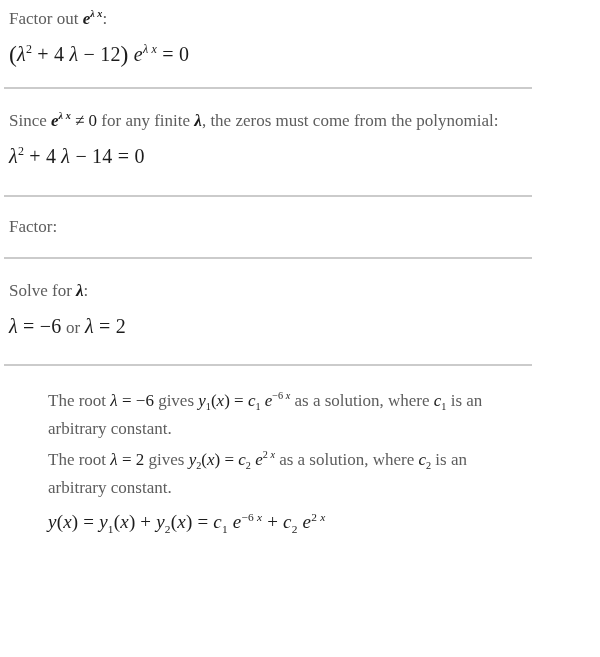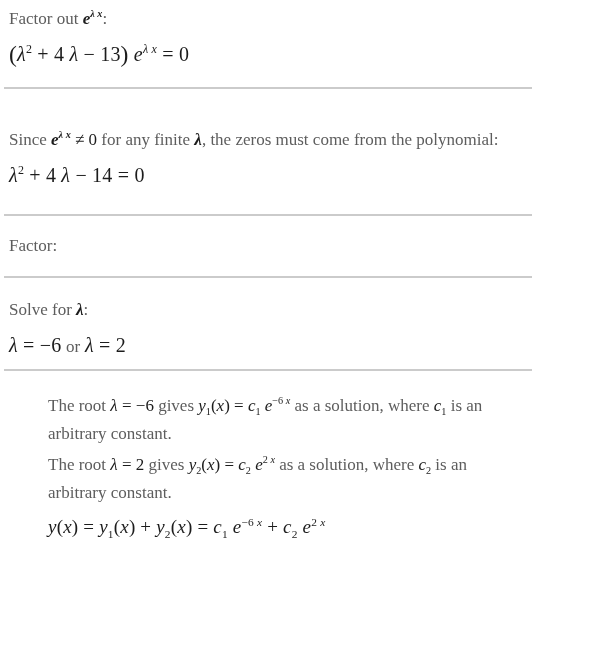--- a/index.html
+++ b/index.html
@@ -13,23 +13,23 @@
   body {
     width: 600px;
     height: 657px;
     background: var(--bg);
     font-family: "Liberation Serif", "DejaVu Serif", serif;
     overflow: hidden;
   }
   .doc { width: 536px; }
   .section { padding-left: 9px; padding-right: 9px; }
   .s1 { padding-top: 6px;  padding-bottom: 17px; }
-  .s2 { padding-top: 38px; padding-bottom: 23px; }
+  .s2 { padding-top: 19px; padding-bottom: 23px; }
   .s3 { padding-top: 17px; padding-bottom: 17px; }
-  .s4 { padding-top: 19px; padding-bottom: 7px; border-radius: 10px; }
+  .s4 { padding-top: 19px; padding-bottom: 21px; border-radius: 10px; }
   .s5 { padding-top: 21px; padding-bottom: 8px; padding-left: 48px; }
   .divider {
     border: none;
     border-top: 2px solid var(--divider);
     margin: 0 4px;
     height: 0;
   }
   .line { margin: 0; }
   .label {
     font-size: 17px;
@@ -62,21 +62,21 @@
   .equation .run-g { font-size: 0.85em; }
   .label .run-i, .label .run-supi { font-weight: bold; }
 </style>
 </head>
 <body>
 
 <div class="doc">
 
   <section class="section s1">
     <p class="line label"><span class="run-g">Factor out </span><span class="run-i">e</span><sup class="run-supi">λ x</sup><span class="run-g">:</span></p>
-    <p class="line equation"><span class="run-p">(</span><span class="run-i">λ</span><sup class="run-sup">2</sup><span class="run-m"> + 4 </span><span class="run-i">λ</span><span class="run-m"> − 13</span><span class="run-p">)</span><span class="run-i"> e</span><sup class="run-supi">λ x</sup><span class="run-m"> = 0</span></p>
+    <p class="line equation"><span class="run-p">(</span><span class="run-i">λ</span><sup class="run-sup">2</sup><span class="run-m"> + 4 </span><span class="run-i">λ</span><span class="run-m"> − 12</span><span class="run-p">)</span><span class="run-i"> e</span><sup class="run-supi">λ x</sup><span class="run-m"> = 0</span></p>
   </section>
 
   <hr class="divider">
 
   <section class="section s2">
     <p class="line label"><span class="run-g">Since </span><span class="run-i">e</span><sup class="run-supi">λ x</sup><span class="run-m"> ≠ 0</span><span class="run-g"> for any finite </span><span class="run-i">λ</span><span class="run-g">, the zeros must come from the polynomial:</span></p>
     <p class="line equation"><span class="run-i">λ</span><sup class="run-sup">2</sup><span class="run-m"> + 4 </span><span class="run-i">λ</span><span class="run-m"> − 14 = 0</span></p>
   </section>
 
   <hr class="divider">

